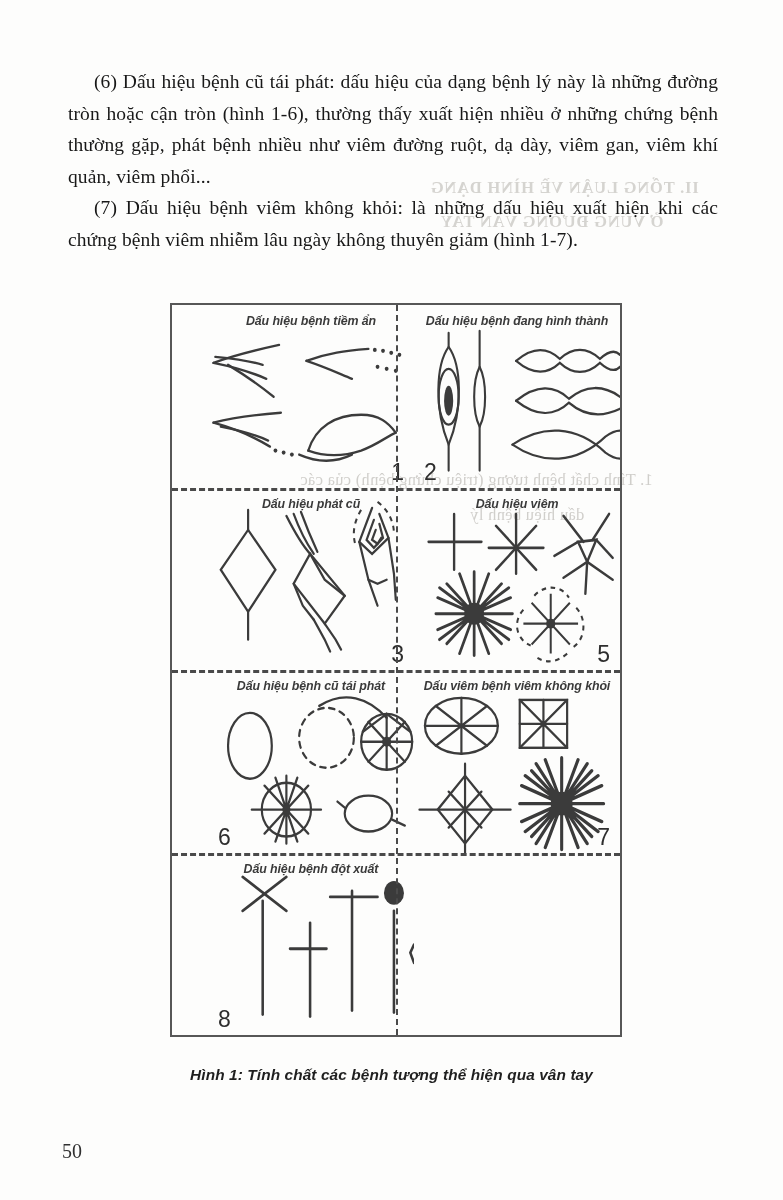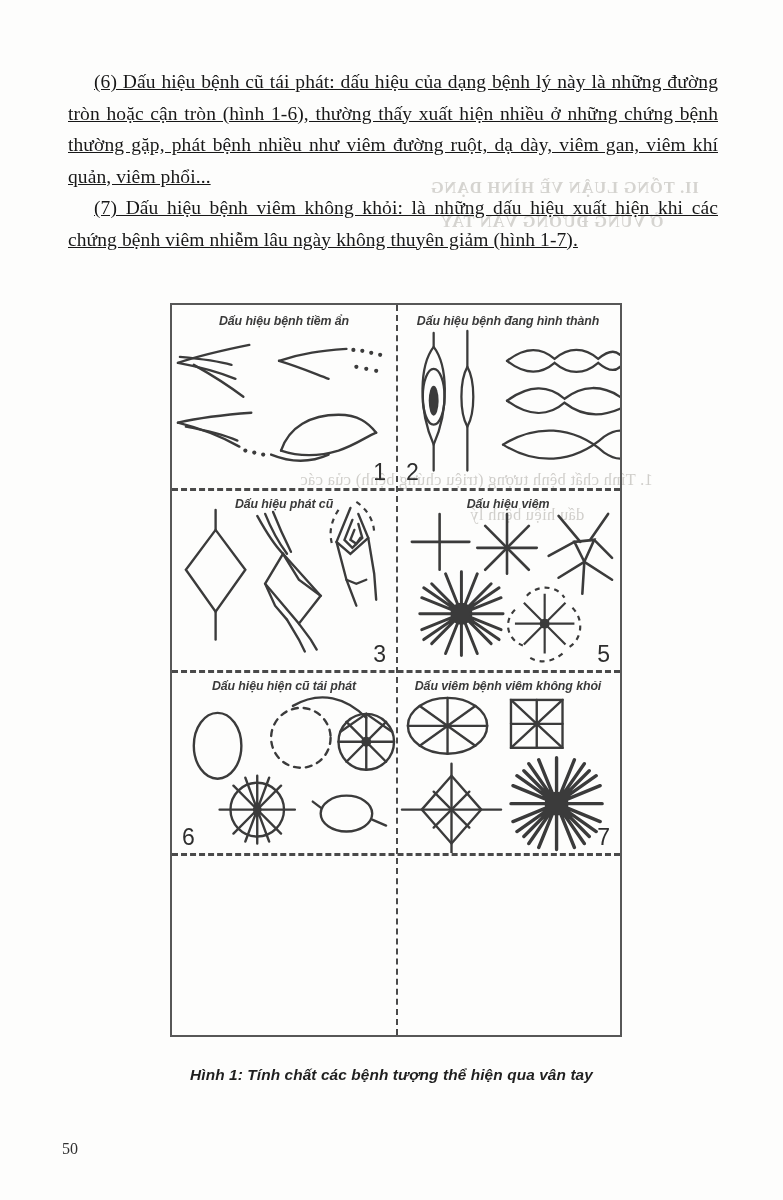--- a/index.html
+++ b/index.html
@@ -40,21 +40,20 @@
   .body-text {
     position: absolute;
     left: 68px;
     top: 66px;
     width: 650px;
     font-size: 19.5px;
     line-height: 31.5px;
     color: #181818;
     text-align: justify;
     letter-spacing: .1px;
-    text-decoration: underline;
   }
   .body-text p {
     margin: 0 0 0 0;
     text-indent: 26px;
   }
   .body-text p + p { margin-top: 0; }
 
   
   .figure {
     position: absolute;
@@ -64,20 +63,21 @@
     height: 734px;
     border: 2px solid #575757;
     box-sizing: border-box;
   }
   .fig-grid {
     position: absolute;
     inset: 0;
     display: grid;
     grid-template-columns: 1fr 1fr;
     grid-template-rows: 1fr 1fr 1fr 1fr;
+    padding-left: 36px;
   }
   .cell {
     position: relative;
     overflow: hidden;
   }
   .cell-label {
     position: absolute;
     top: 9px;
     left: 0;
     right: 0;
@@ -134,21 +134,21 @@
     font-weight: bold;
     font-size: 15.4px;
     color: #1f1f1f;
     letter-spacing: .1px;
   }
   .folio {
     position: absolute;
     left: 62px;
     top: 1140px;
     font-family: "Liberation Serif", serif;
-    font-size: 16px;
+    font-size: 20px;
     color: #303030;
   }
 </style>
 </head>
 <body>
 
 <div class="page">
 
   <div class="showthrough bold" style="left:430px; top:178px;">II. TỔNG LUẬN VỀ HÌNH DẠNG</div>
   <div class="showthrough bold" style="left:440px; top:212px;">Ở VÙNG ĐƯỜNG VÂN TAY</div>
@@ -315,21 +315,21 @@
                 <path d="M0 -34 L0 34 M-38 0 L38 0 M-24 -24 L24 24 M-24 24 L24 -24
                          M-12 -32 L12 32 M12 -32 L-12 32"></path>
                 <circle cx="0" cy="0" r="4.5" fill="#3b3b3b" stroke="none"></circle>
               </g>
               <ellipse cx="176" cy="144" rx="26" ry="18"></ellipse>
               <path d="M142 132 L150 138"></path>
               <path d="M202 150 L216 156"></path>
             </g>
           </svg>
         </div>
-        <div class="cell-label">Dấu hiệu hiện cũ tái phát</div>
+        <div class="cell-label">Dấu hiệu bệnh cũ tái phát</div>
         <div class="cell-num">6</div>
       </div>
 
       <div class="cell left">
         <div class="art">
           <svg viewBox="0 0 226 183" preserveAspectRatio="none">
             <g fill="none" stroke="#3b3b3b" stroke-width="2.4" stroke-linecap="round">
               <ellipse cx="52" cy="56" rx="40" ry="28"></ellipse>
               <path d="M52 28 L52 84 M12 56 L92 56 M24 36 L80 76 M24 76 L80 36"></path>
               <rect x="116" y="30" width="52" height="48"></rect>
@@ -345,20 +345,40 @@
               <path d="M0 -46 L0 46 M-46 0 L46 0 M-33 -33 L33 33 M-33 33 L33 -33
                        M-18 -44 L18 44 M-44 -18 L44 18 M18 -44 L-18 44 M44 -18 L-44 18
                        M-40 -28 L40 28 M40 -28 L-40 28 M-28 -40 L28 40 M28 -40 L-28 40"></path>
             </g>
           </svg>
         </div>
         <div class="cell-label">Dấu viêm bệnh viêm không khỏi</div>
         <div class="cell-num">7</div>
       </div>
 
+      <div class="cell right">
+        <div class="art">
+          <svg viewBox="0 0 226 183" preserveAspectRatio="none">
+            <g fill="none" stroke="#3b3b3b" stroke-width="2.8" stroke-linecap="round">
+              <path d="M60 48 L60 162"></path>
+              <path d="M38 24 L86 58"></path>
+              <path d="M86 24 L38 58"></path>
+              <path d="M112 70 L112 164"></path>
+              <path d="M90 96 L130 96"></path>
+              <path d="M158 38 L158 158"></path>
+              <path d="M134 44 L186 44"></path>
+              <path d="M204 58 L204 160"></path>
+              <ellipse cx="204" cy="40" rx="11" ry="12" fill="#3b3b3b" stroke="none"></ellipse>
+              <path d="M222 100 L226 92 M222 100 L226 110"></path>
+            </g>
+          </svg>
+        </div>
+        <div class="cell-label">Dấu hiệu bệnh đột xuất</div>
+        <div class="cell-num">8</div>
+      </div>
     </div>
 
     <div class="dash-v"></div>
     <div class="dash-h r1"></div>
     <div class="dash-h r2"></div>
     <div class="dash-h r3"></div>
   </div>
 
   <div class="caption">Hình 1: Tính chất các bệnh tượng thể hiện qua vân tay</div>
 

